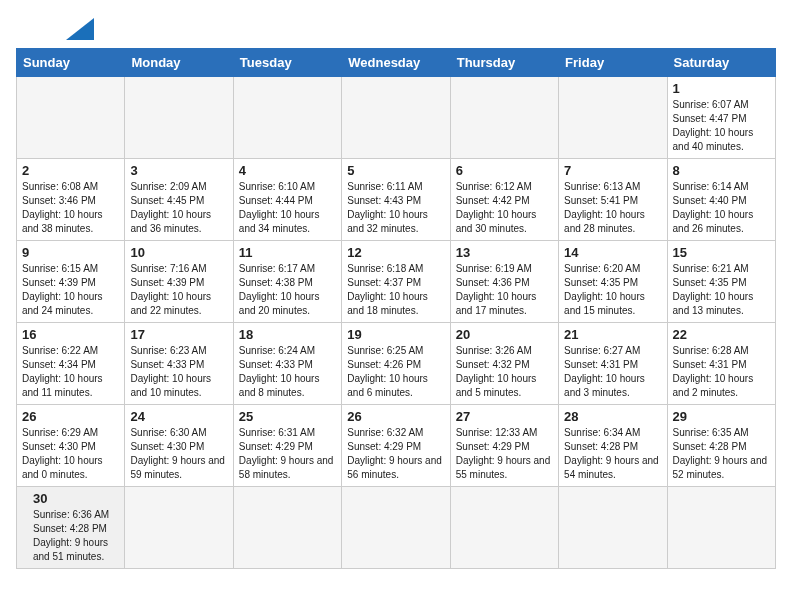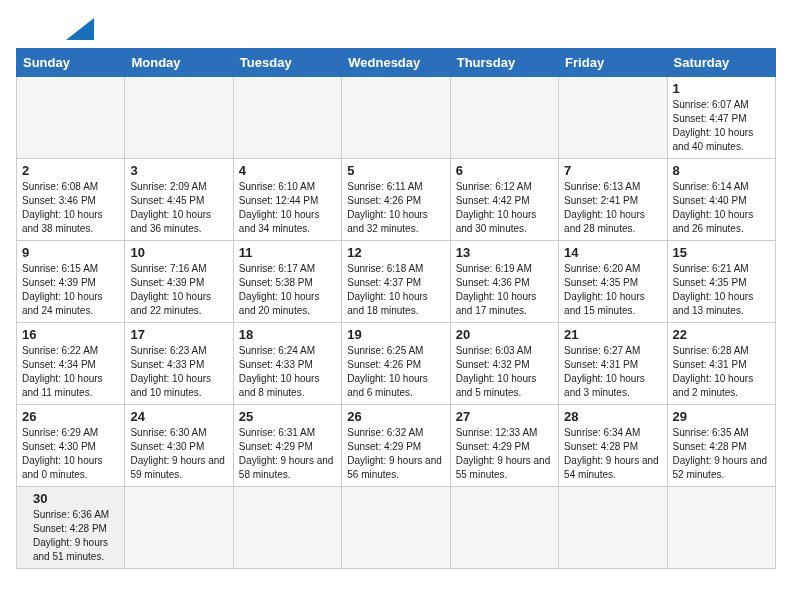--- a/index.html
+++ b/index.html
@@ -143,39 +143,39 @@
         </td>
         <td>
           <span class="day-number">3</span>
           <div class="day-info">Sunrise: 2:09 AM
 Sunset: 4:45 PM
 Daylight: 10 hours and 36 minutes.</div>
         </td>
         <td>
           <span class="day-number">4</span>
           <div class="day-info">Sunrise: 6:10 AM
-Sunset: 12:44 PM
+Sunset: 4:44 PM
 Daylight: 10 hours and 34 minutes.</div>
         </td>
         <td>
           <span class="day-number">5</span>
           <div class="day-info">Sunrise: 6:11 AM
-Sunset: 4:26 PM
+Sunset: 4:43 PM
 Daylight: 10 hours and 32 minutes.</div>
         </td>
         <td>
           <span class="day-number">6</span>
           <div class="day-info">Sunrise: 6:12 AM
 Sunset: 4:42 PM
 Daylight: 10 hours and 30 minutes.</div>
         </td>
         <td>
           <span class="day-number">7</span>
           <div class="day-info">Sunrise: 6:13 AM
-Sunset: 2:41 PM
+Sunset: 5:41 PM
 Daylight: 10 hours and 28 minutes.</div>
         </td>
         <td>
           <span class="day-number">8</span>
           <div class="day-info">Sunrise: 6:14 AM
 Sunset: 4:40 PM
 Daylight: 10 hours and 26 minutes.</div>
         </td>
       </tr>
       <tr>
@@ -187,21 +187,21 @@
         </td>
         <td>
           <span class="day-number">10</span>
           <div class="day-info">Sunrise: 7:16 AM
 Sunset: 4:39 PM
 Daylight: 10 hours and 22 minutes.</div>
         </td>
         <td>
           <span class="day-number">11</span>
           <div class="day-info">Sunrise: 6:17 AM
-Sunset: 5:38 PM
+Sunset: 4:38 PM
 Daylight: 10 hours and 20 minutes.</div>
         </td>
         <td>
           <span class="day-number">12</span>
           <div class="day-info">Sunrise: 6:18 AM
 Sunset: 4:37 PM
 Daylight: 10 hours and 18 minutes.</div>
         </td>
         <td>
           <span class="day-number">13</span>
@@ -242,21 +242,21 @@
 Daylight: 10 hours and 8 minutes.</div>
         </td>
         <td>
           <span class="day-number">19</span>
           <div class="day-info">Sunrise: 6:25 AM
 Sunset: 4:26 PM
 Daylight: 10 hours and 6 minutes.</div>
         </td>
         <td>
           <span class="day-number">20</span>
-          <div class="day-info">Sunrise: 6:03 AM
+          <div class="day-info">Sunrise: 3:26 AM
 Sunset: 4:32 PM
 Daylight: 10 hours and 5 minutes.</div>
         </td>
         <td>
           <span class="day-number">21</span>
           <div class="day-info">Sunrise: 6:27 AM
 Sunset: 4:31 PM
 Daylight: 10 hours and 3 minutes.</div>
         </td>
         <td>

